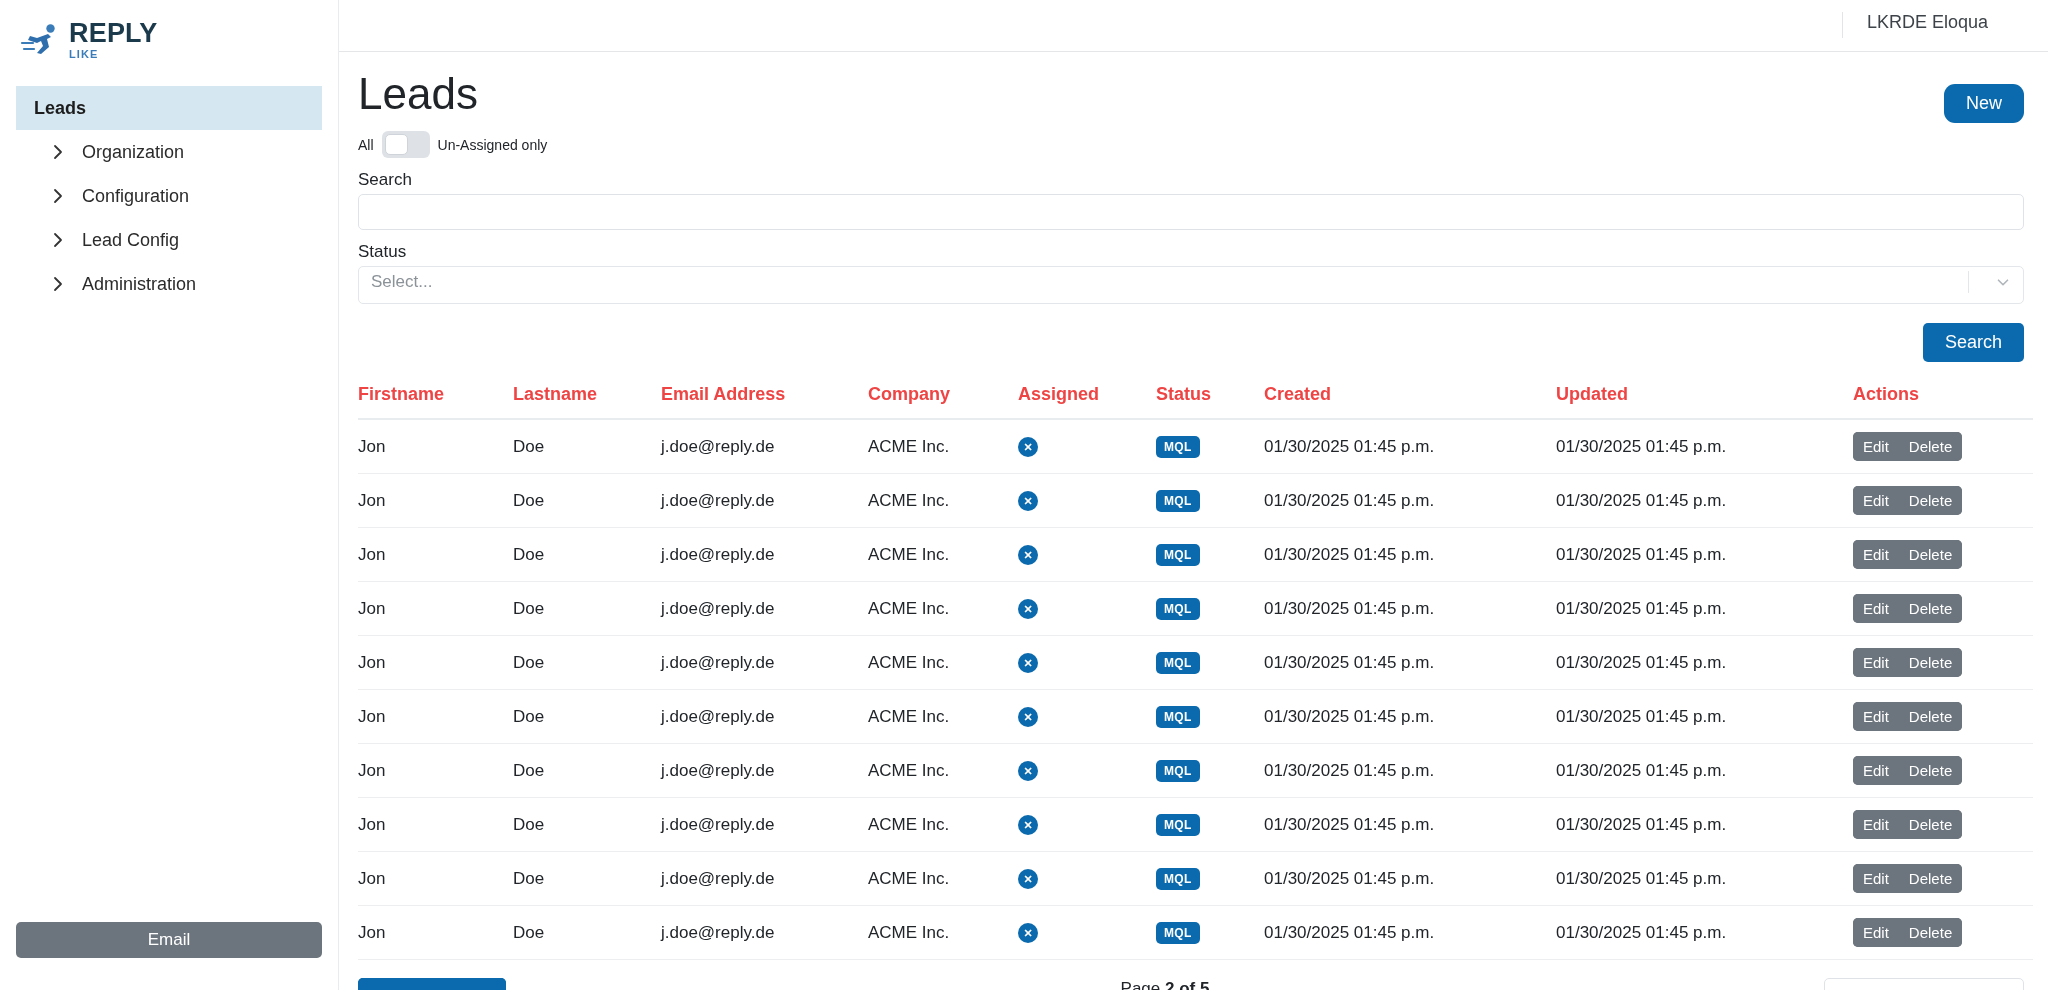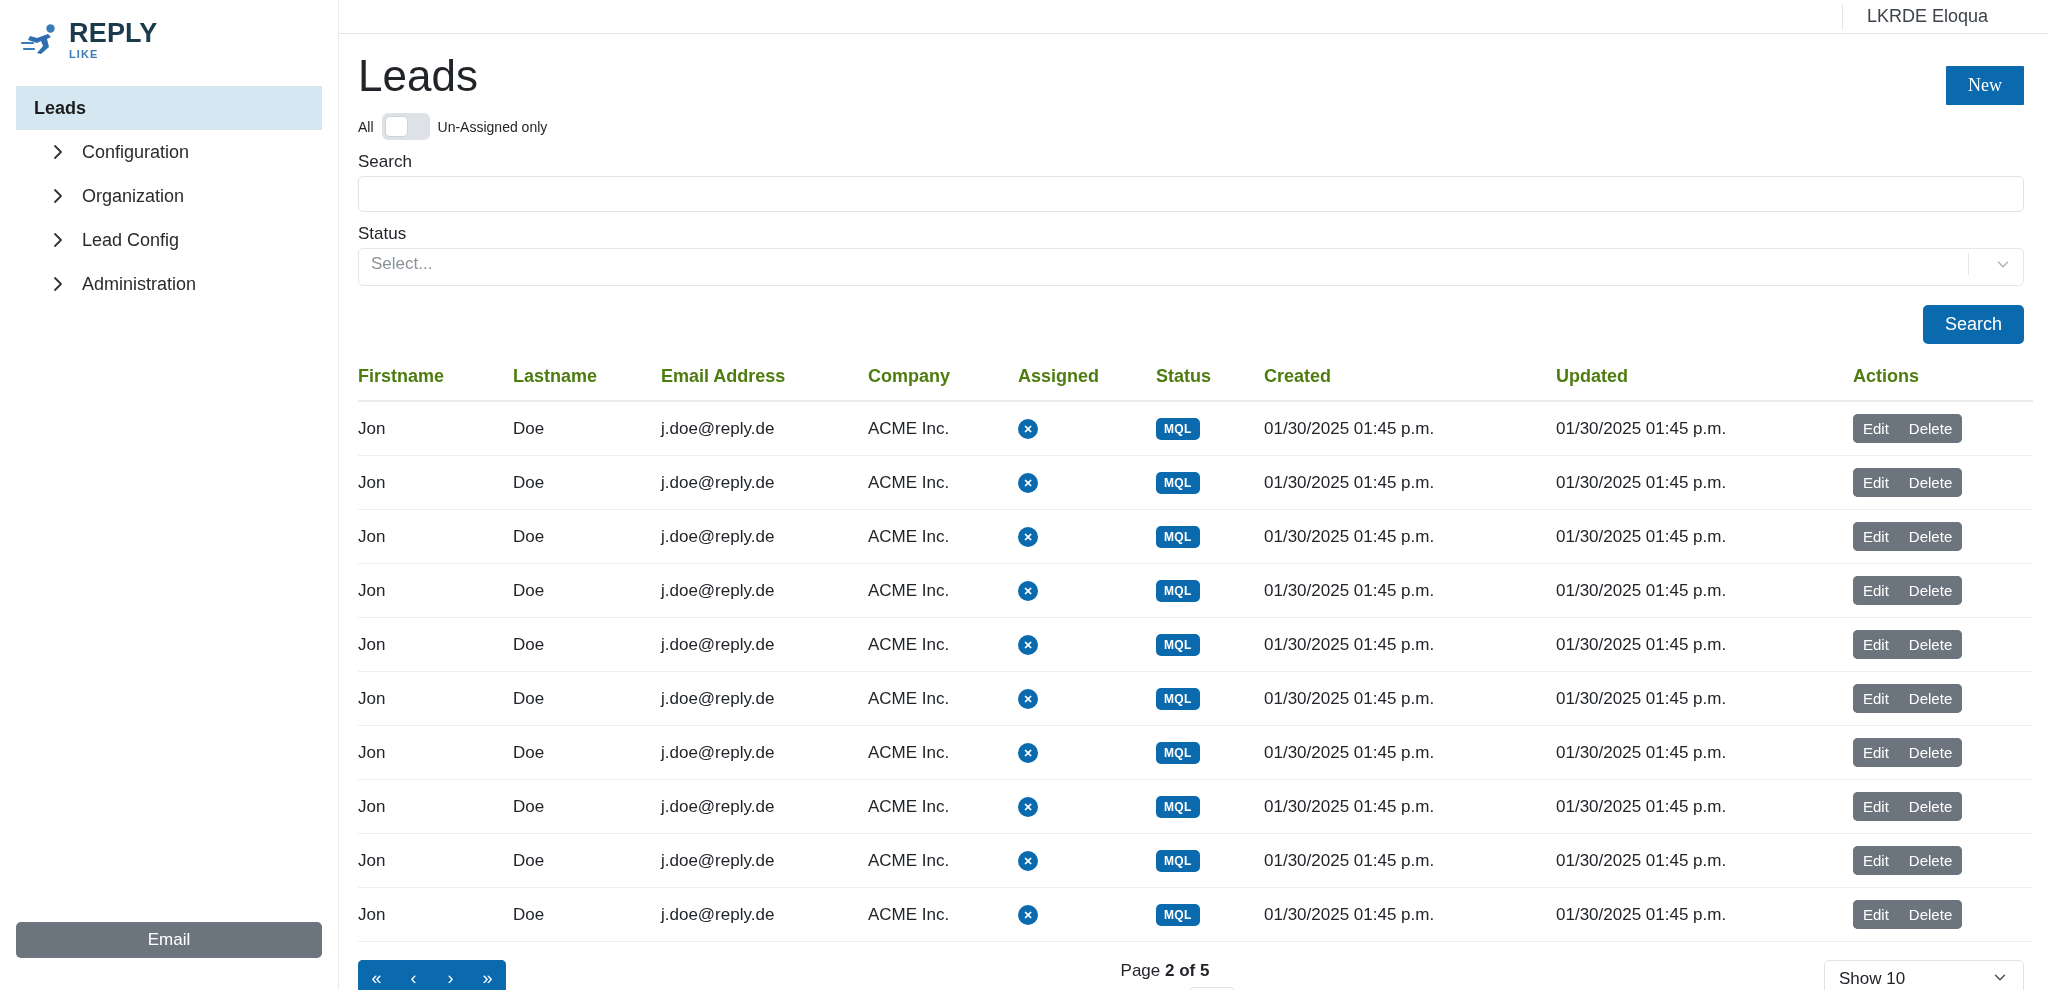--- a/index.html
+++ b/index.html
@@ -93,26 +93,26 @@
   }
 
   
   .main {
     flex: 1;
     height: 990px;
     position: relative;
     overflow: hidden;
   }
   .topbar {
-    height: 34px;
+    height: 40px;
     border-bottom: 1px solid #e4e6e8;
     display: flex;
-    align-items: center;
     justify-content: flex-end;
     padding-right: 60px;
+    margin-top: 12px;
   }
   .topbar-divider {
     width: 1px;
     height: 26px;
     background: #e2e4e6;
     margin-right: 24px;
   }
   .topbar-user {
     font-size: 18px;
     color: #3d4349;
@@ -130,23 +130,23 @@
     font-size: 44px;
     font-weight: 400;
     line-height: 1.1;
     color: #212529;
     margin: 0;
   }
   .new-btn {
     background: #0a6aad;
     color: #fff;
     border: none;
-    border-radius: 1px;
+    border-radius: 11px;
     font-size: 18px;
-    font-family: Liberation Serif, serif;
+    font-family: Liberation Sans, sans-serif;
     padding: 9px 22px;
     cursor: pointer;
     margin-top: 14px;
   }
 
   .toggle-row {
     display: flex;
     align-items: center;
     gap: 8px;
     margin-top: 8px;
@@ -240,21 +240,21 @@
   table.leads {
     width: 100%;
     border-collapse: collapse;
     margin-top: 22px;
     table-layout: fixed;
   }
   table.leads th {
     text-align: left;
     font-size: 18px;
     font-weight: bold;
-    color: #4d7c0f;
+    color: #ef4444;
     padding: 0 0 13px 0;
     border-bottom: 2px solid #e9ecef;
   }
   table.leads td {
     font-size: 17px;
     color: #212529;
     padding: 12px 0;
     border-bottom: 1px solid #eceef0;
     vertical-align: middle;
     white-space: nowrap;
@@ -410,29 +410,29 @@
     <nav class="nav">
       <div class="nav-item active">
         <span>Leads</span>
       </div>
       <div class="nav-item">
         <span class="chev">
           <svg viewBox="0 0 16 16" width="16" height="16">
               <path d="M5 2 L11 8 L5 14" fill="none" stroke="#333" stroke-width="1.8" stroke-linecap="round" stroke-linejoin="round"></path>
             </svg>
         </span>
-        <span>Configuration</span>
+        <span>Organization</span>
       </div>
       <div class="nav-item">
         <span class="chev">
           <svg viewBox="0 0 16 16" width="16" height="16">
               <path d="M5 2 L11 8 L5 14" fill="none" stroke="#333" stroke-width="1.8" stroke-linecap="round" stroke-linejoin="round"></path>
             </svg>
         </span>
-        <span>Organization</span>
+        <span>Configuration</span>
       </div>
       <div class="nav-item">
         <span class="chev">
           <svg viewBox="0 0 16 16" width="16" height="16">
               <path d="M5 2 L11 8 L5 14" fill="none" stroke="#333" stroke-width="1.8" stroke-linecap="round" stroke-linejoin="round"></path>
             </svg>
         </span>
         <span>Lead Config</span>
       </div>
       <div class="nav-item">

